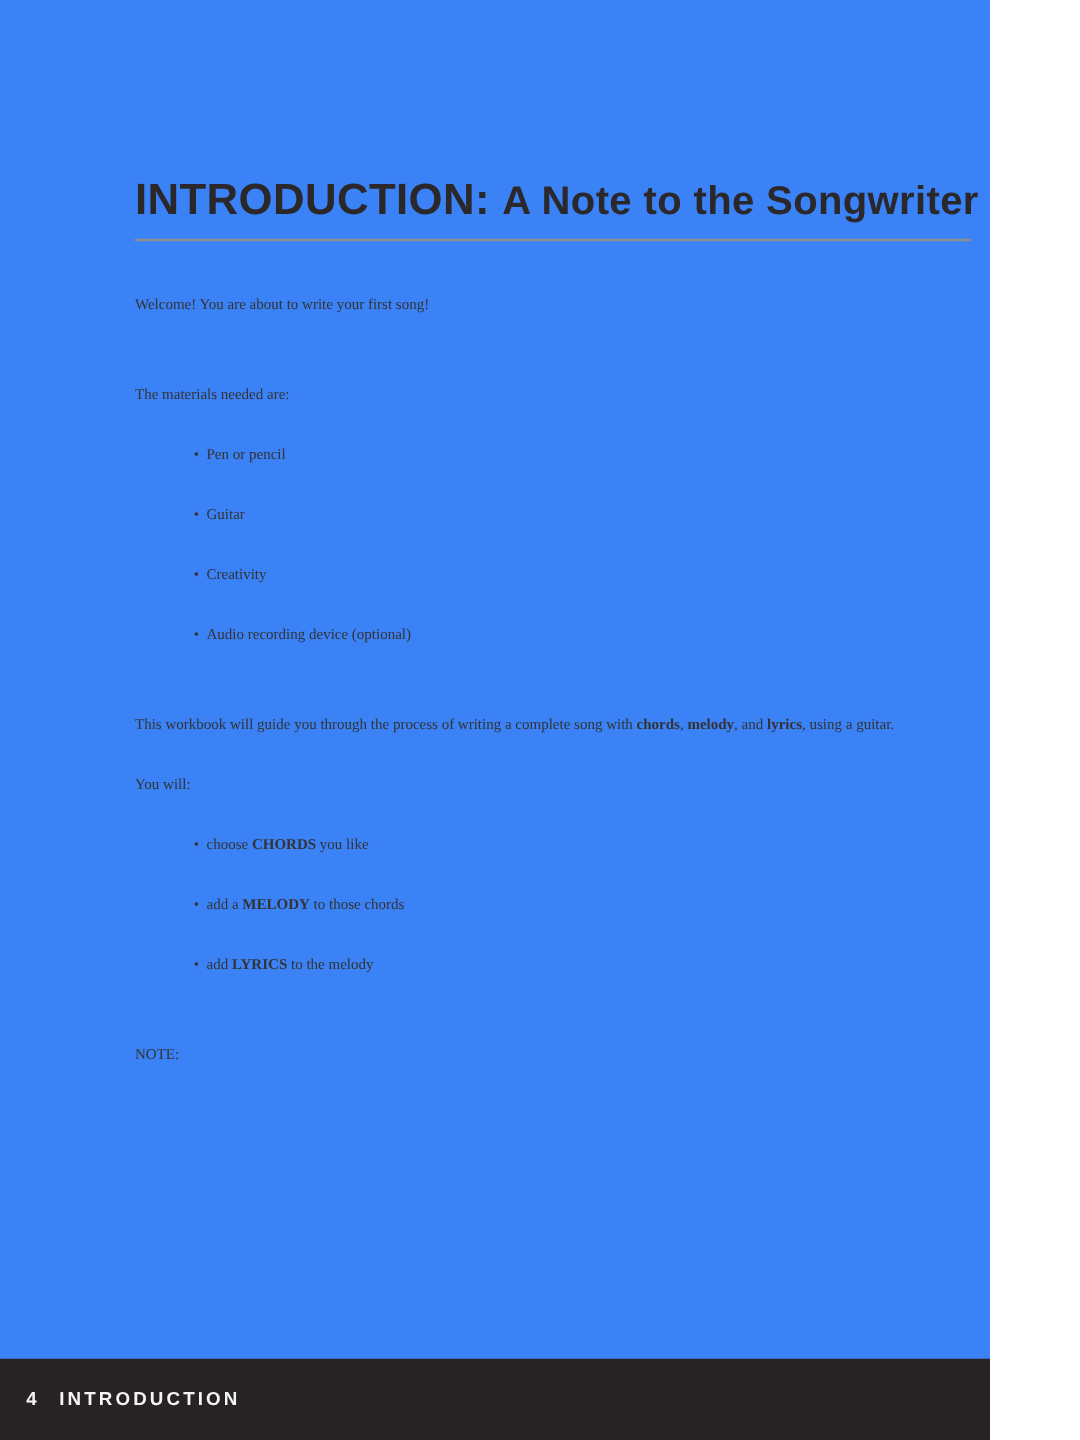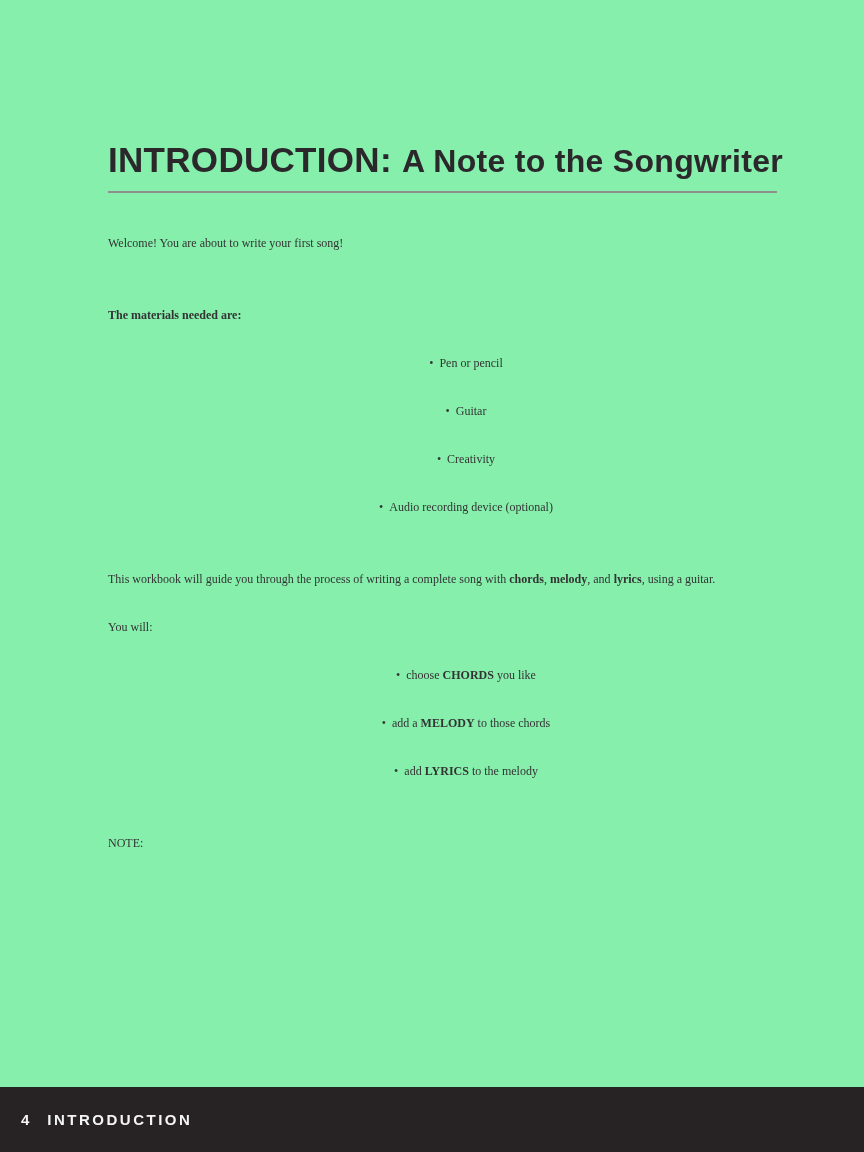--- a/index.html
+++ b/index.html
@@ -1,21 +1,21 @@
 <!DOCTYPE html>
 <html style="--footer-bg: #272324; --text-color: #333333; --title-color: #2b282b; --rule-color: #8f8f8f;"><head>
 <meta charset="utf-8">
 <style>
   * { margin: 0; padding: 0; box-sizing: border-box; }
   html, body { background: #ffffff; }
   .page {
     position: relative;
-    width: 864px;
+    width: 792px;
     height: 1152px;
-    background: #86efac;
+    background: #3b82f6;
     overflow: hidden;
     font-family: "Liberation Serif", "DejaVu Serif", serif;
     color: var(--text-color, #333333);
   }
   .content {
     position: absolute;
     left: 108px;
     top: 140px;
     width: 669px;
   }
@@ -35,23 +35,23 @@
     font-weight: 800;
     letter-spacing: 0.3px;
   }
   .title-sub {
     font-size: 32px;
     font-weight: 600;
     letter-spacing: 0.3px;
   }
   .body-text { font-size: 12px; line-height: 24px; }
   .welcome { margin-top: 38px; }
-  .materials-heading { margin-top: 48px; font-weight: bold; }
+  .materials-heading { margin-top: 48px; }
   .list { margin-top: 24px; }
-  .list-item { padding-left: 47px; line-height: 24px; text-align: center; }
+  .list-item { padding-left: 47px; line-height: 24px; }
   .list-item + .list-item { margin-top: 24px; }
   .bullet { margin-right: 6px; }
   .workbook-para { margin-top: 48px; text-align: justify; }
   .you-will { margin-top: 24px; }
   .steps { margin-top: 24px; }
   .note-block { margin-top: 48px; text-align: justify; }
   .b { font-weight: 700; }
   .footer {
     position: absolute;
     left: 0;

